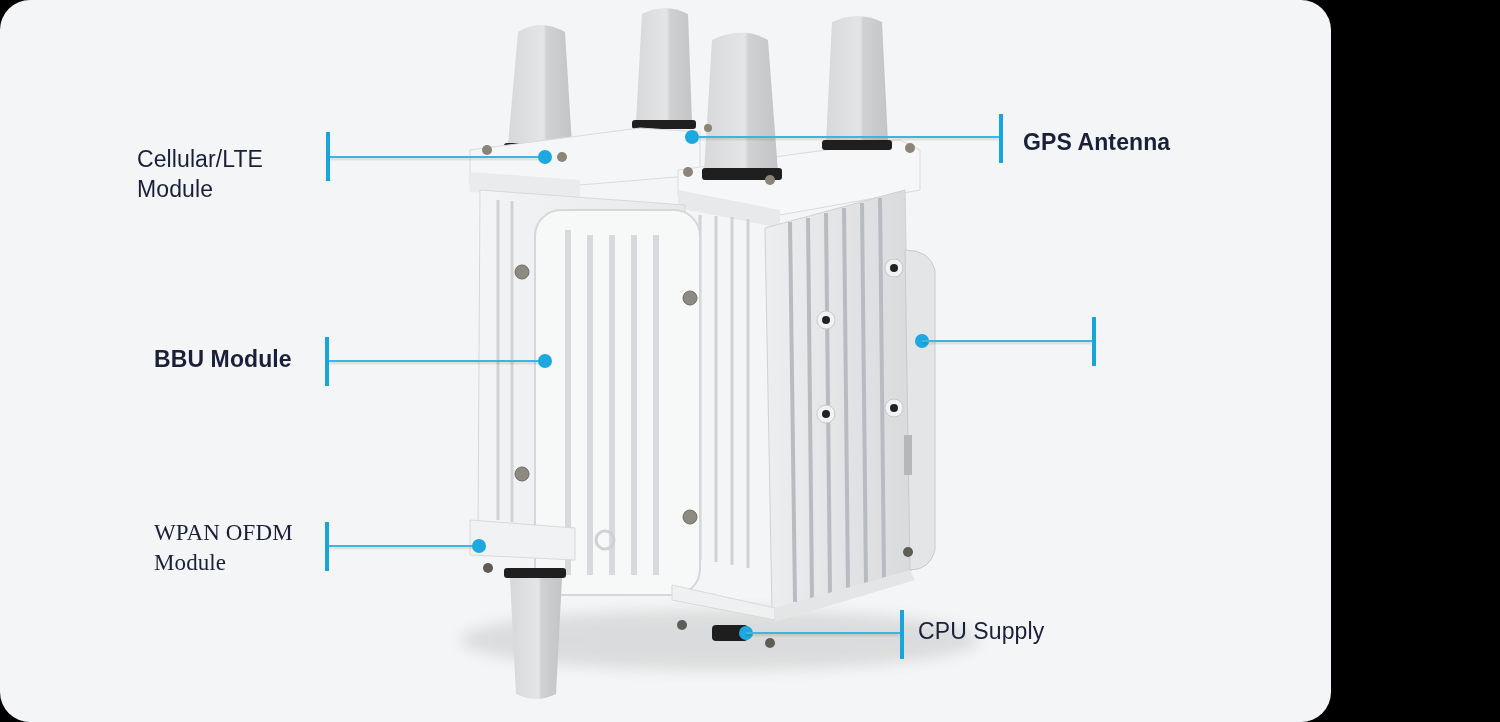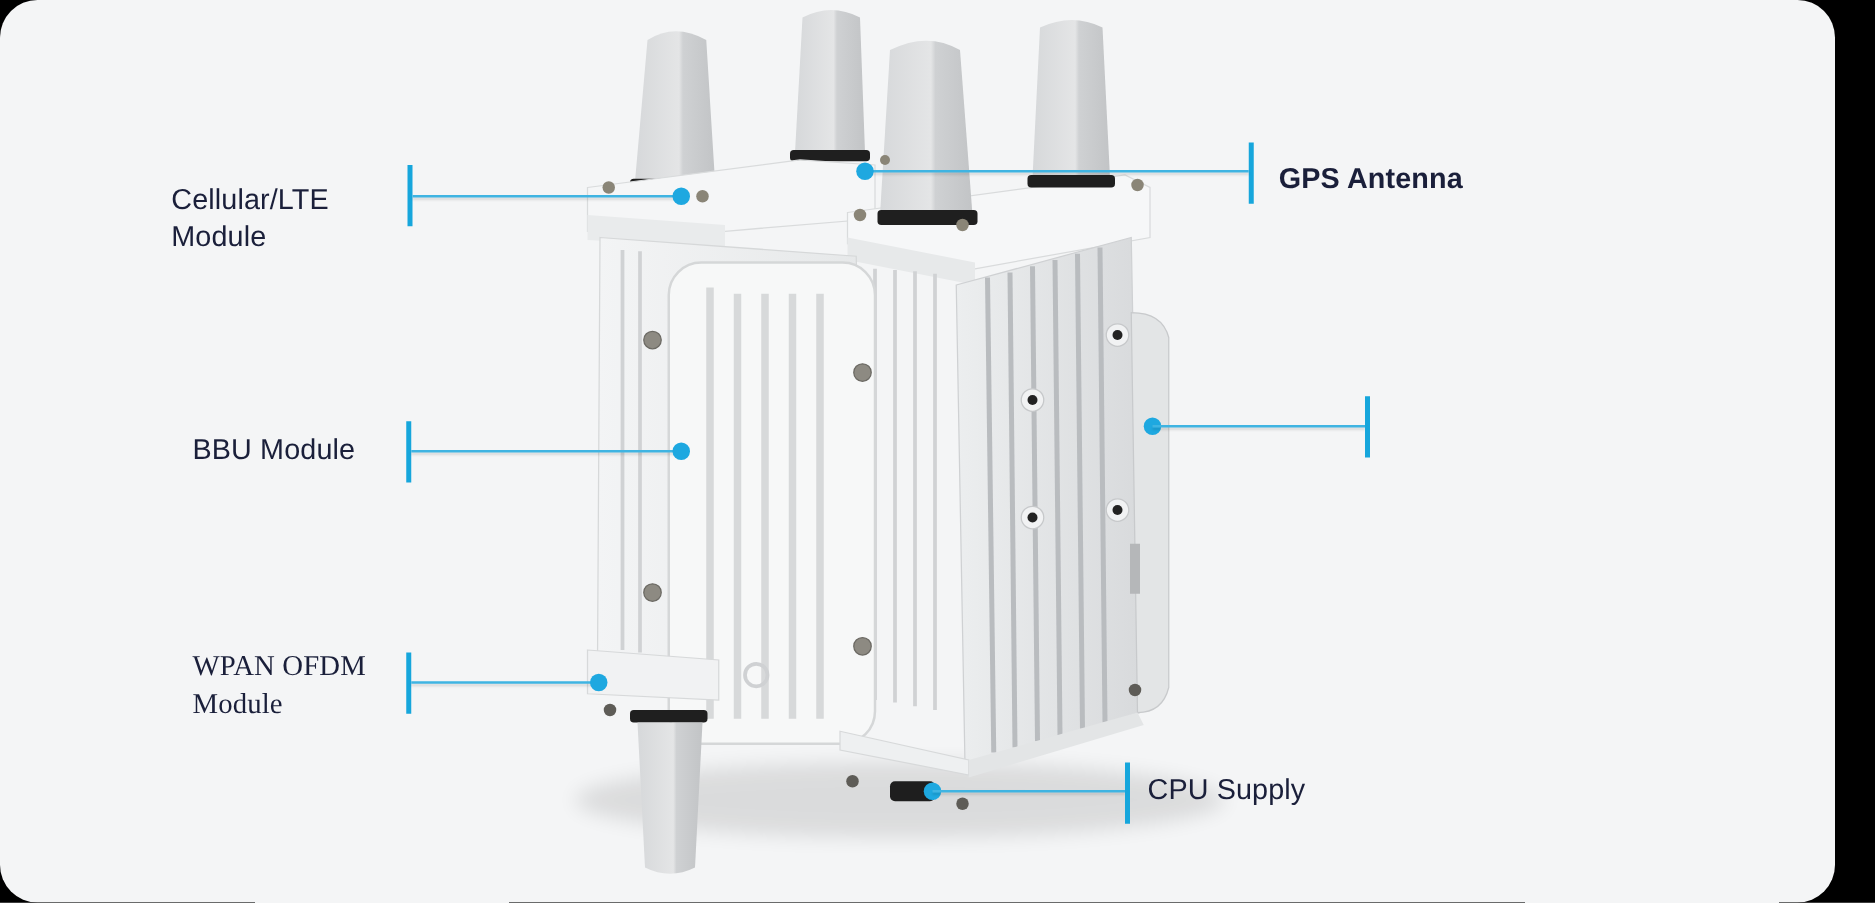--- a/index.html
+++ b/index.html
@@ -1,18 +1,18 @@
 <!DOCTYPE html>
 <html><head>
 <meta charset="utf-8">
 <style>
   html, body { margin: 0; padding: 0; background: #000; }
   body { width: 1500px; height: 722px; position: relative; overflow: hidden; font-family: "Liberation Sans", sans-serif; }
   .frame {
-    position: absolute; left: 0; top: 0; width: 1468px; height: 722px;
+    position: absolute; left: 0; top: 0; width: 1331px; height: 722px;
     background: #f4f5f6; border-radius: 30px; overflow: hidden;
   }
   .device { position: absolute; left: 0; top: 0; width: 1500px; height: 722px; }
   .label {
     position: absolute; color: #1a1f3a; font-size: 23px; line-height: 30px;
     white-space: pre-line; letter-spacing: 0.1px;
   }
   .bar { position: absolute; width: 4px; background: #16a6dc; }
   .line { position: absolute; height: 2px; background: #3fb4e2; box-shadow: 0 2px 2px rgba(0,0,0,0.12); }
   .dot { position: absolute; width: 14px; height: 14px; border-radius: 50%; background: #1ea8e0; margin-left: -7px; margin-top: -7px; }
@@ -152,21 +152,21 @@
 Module</div>
   <div class="bar" style="left:326px; top:132px; height:49px;"></div>
   <div class="line" style="left:330px; top:156px; width:215px;"></div>
   <div class="dot" style="left:545px; top:157px;"></div>
 
   <div class="bar" style="left:999px; top:114px; height:49px;"></div>
   <div class="line" style="left:692px; top:136px; width:307px;"></div>
   <div class="dot" style="left:692px; top:137px;"></div>
   <div class="label" style="left:1023px; top:127px;font-weight:bold;">GPS Antenna</div>
 
-  <div class="label" style="left:154px; top:344px;">BBU Module</div>
+  <div class="label" style="left:154px; top:344px;font-weight:bold;">BBU Module</div>
   <div class="bar" style="left:325px; top:337px; height:49px;"></div>
   <div class="line" style="left:329px; top:360px; width:216px;"></div>
   <div class="dot" style="left:545px; top:361px;"></div>
 
   <div class="dot" style="left:922px; top:341px;"></div>
   <div class="line" style="left:922px; top:340px; width:170px;"></div>
   <div class="bar" style="left:1092px; top:317px; height:49px;"></div>
 
   <div class="label" style="left:154px; top:518px;font-family:Liberation Serif, serif;">WPAN OFDM
 Module</div>

